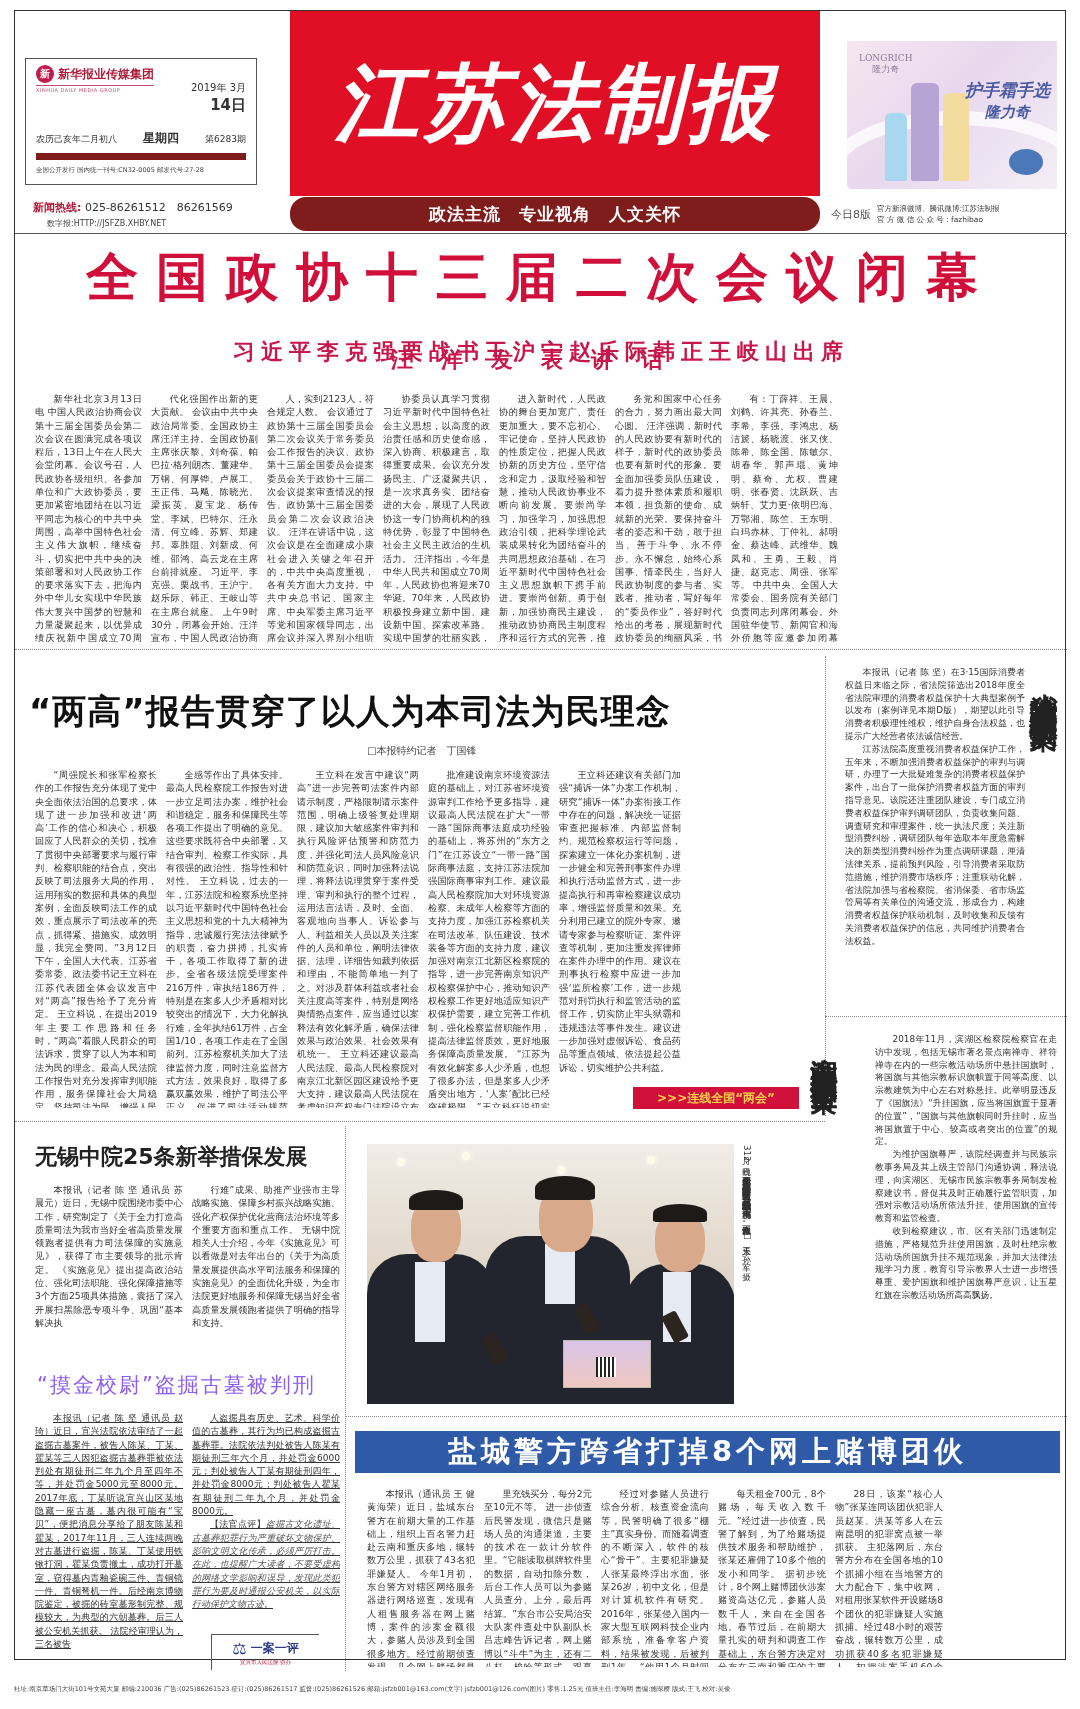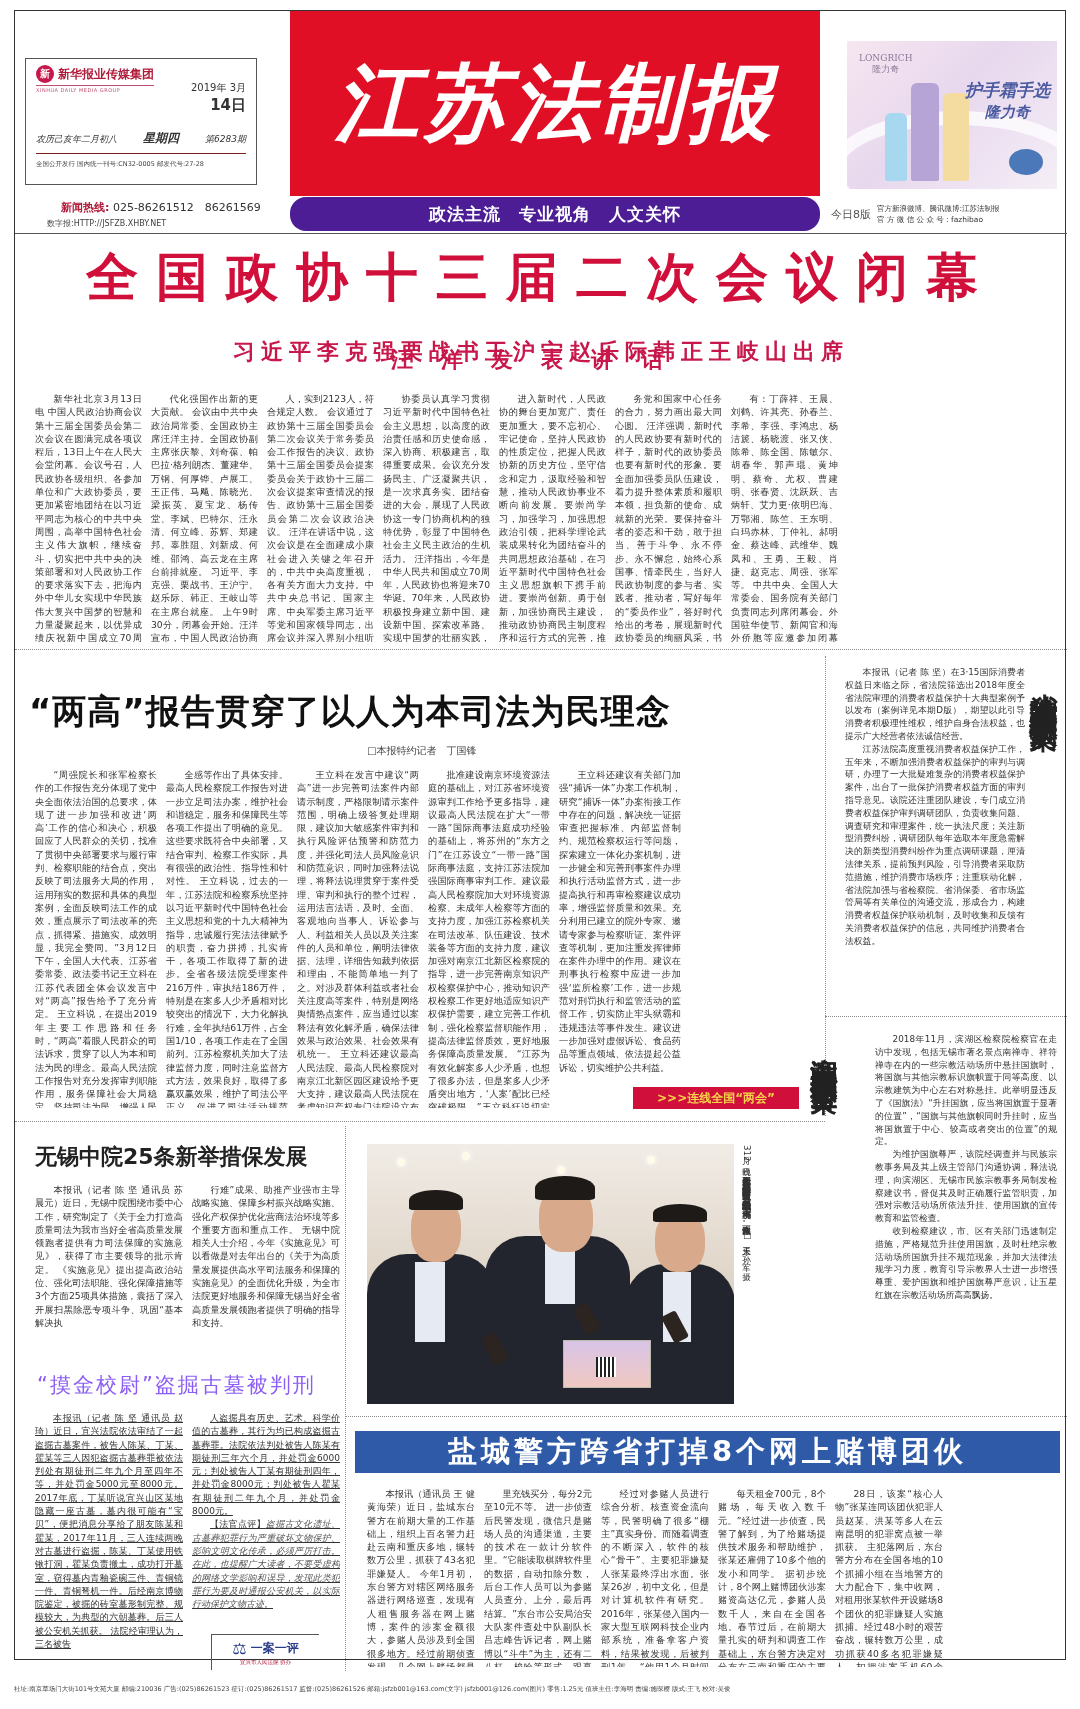--- a/index.html
+++ b/index.html
@@ -8,43 +8,43 @@
 
   
   .info-box { position: absolute; left: 10px; top: 47px; width: 232px; height: 127px; border: 1px solid #555; padding: 6px 10px; }
   .logo-row { display: flex; align-items: flex-start; justify-content: space-between; }
   .logo { display: flex; flex-direction: column; }
   .logo-main { display: flex; align-items: center; gap: 4px; color: #b01b3a; font-size: 12px; font-weight: bold; }
   .logo-mark { width: 18px; height: 18px; border-radius: 50%; background: #c8174a; color: #fff; font-size: 10px; display: flex; align-items: center; justify-content: center; }
   .logo-sub { font-size: 5px; color: #c05070; letter-spacing: 0.5px; margin-top: 2px; border-top: 1px solid #c05070; padding-top: 1px; }
   .date { text-align: right; font-size: 10px; color: #333; margin-top: 16px; line-height: 1.4; }
   .date .day { font-size: 15px; font-weight: bold; }
-  .lunar-row { display: flex; justify-content: space-between; align-items: baseline; margin-top: 14px; font-size: 9px; color: #333; border-bottom: 1px solid #7f1d1d; padding-bottom: 6px; font-style: italic; }
+  .lunar-row { display: flex; justify-content: space-between; align-items: baseline; margin-top: 14px; font-size: 9px; color: #333; border-bottom: 7px solid #7f1d1d; padding-bottom: 6px; }
   .lunar-row .weekday { font-size: 12px; font-weight: bold; }
   .pub-row { font-size: 6.5px; color: #444; margin-top: 6px; }
 
   .title-block { position: absolute; left: 275px; top: 0; width: 530px; height: 185px; background: #e00f25; display: flex; align-items: center; justify-content: center; }
   .title-block span { font-family: "DejaVu Serif", serif; font-size: 84px; font-weight: bold; color: #fff; letter-spacing: 4px; font-style: italic; }
 
   .ad-box { position: absolute; left: 832px; top: 30px; width: 210px; height: 148px; background: linear-gradient(135deg, #f6e6f0 0%, #e8d8ee 45%, #f4eef6 100%); overflow: hidden; }
   .ad-brand { position: absolute; left: 12px; top: 12px; font-family: "DejaVu Serif", serif; font-size: 9px; color: #8a7a98; text-align: center; }
   .ad-slogan1 { position: absolute; left: 118px; top: 38px; font-size: 17px; font-style: italic; font-weight: bold; color: #4a5aa0; text-align: right; }
   .ad-slogan2 { position: absolute; left: 138px; top: 62px; font-size: 15px; font-style: italic; font-weight: bold; color: #4a5aa0; }
   .tube { position: absolute; bottom: 8px; border-radius: 6px 6px 2px 2px; }
   .tube.t1 { left: 38px; width: 22px; height: 68px; background: #a7d8ef; }
   .tube.t2 { left: 64px; width: 28px; height: 98px; background: #b7a4d6; }
   .tube.t3 { left: 96px; width: 26px; height: 88px; background: #f4dca0; }
   .ad-swoosh { position: absolute; left: -20px; top: 70px; width: 260px; height: 120px; border-radius: 50%; border: 14px solid #fdfcfe; opacity: .85; }
   .ad-badge { position: absolute; right: 14px; bottom: 14px; width: 34px; height: 26px; border-radius: 50%; background: #4a78b8; }
 
   .bar-left { position: absolute; left: 10px; top: 186px; width: 262px; height: 38px; padding: 3px 8px; }
   .hotline { font-size: 11px; color: #333; }
-  .hotline b { color: #b01b3a; margin-left: 28px; }
+  .hotline b { color: #b01b3a; }
   .digital { font-size: 8px; color: #444; margin-left: 14px; margin-top: 3px; }
-  .bar-mid { position: absolute; left: 275px; top: 186px; width: 530px; height: 34px; background: #4c1d95; display: flex; align-items: center; justify-content: center; gap: 18px; border-radius: 16px; }
+  .bar-mid { position: absolute; left: 275px; top: 186px; width: 530px; height: 34px; background: #7f1d1d; display: flex; align-items: center; justify-content: center; gap: 18px; border-radius: 16px; }
   .bar-mid span { font-family: "DejaVu Serif", serif; color: #fff; font-size: 17px; font-weight: bold; letter-spacing: 1px; }
   .bar-right { position: absolute; left: 808px; top: 186px; width: 244px; height: 34px; display: flex; align-items: center; gap: 6px; padding-left: 8px; }
   .today { font-size: 11px; color: #555; }
   .official { font-size: 7.5px; color: #333; line-height: 1.5; }
   .hr-top { position: absolute; left: 0; top: 222px; width: 1052px; border-top: 1px solid #555; }
 
   
   .lead-title { position: absolute; left: 0; top: 232px; width: 1052px; text-align: center; font-size: 52px; font-weight: bold; color: #d0103a; letter-spacing: 18px; }
   .lead-sub { position: absolute; left: 0; top: 298px; width: 1052px; text-align: center; font-size: 22px; color: #c8174a; letter-spacing: 6px; font-weight: bold; margin-top: 28px; }
   .lead-sub2 { position: absolute; left: 0; top: 334px; width: 1052px; text-align: center; font-size: 22px; color: #c8174a; letter-spacing: 28px; font-weight: bold; }

